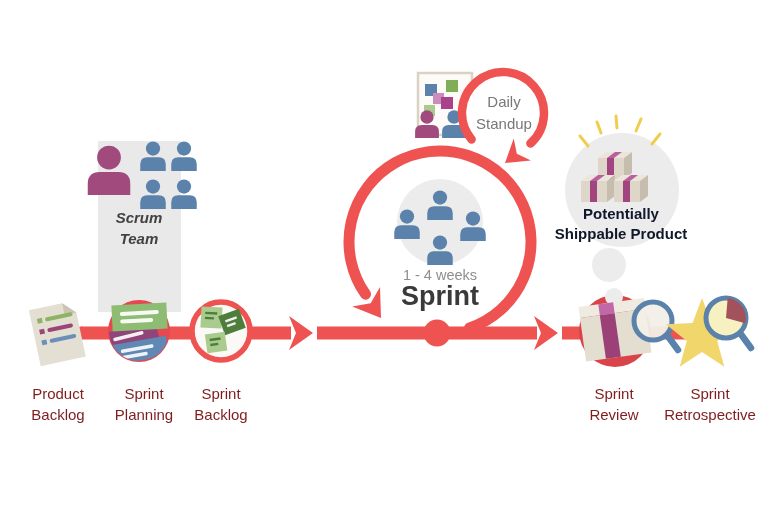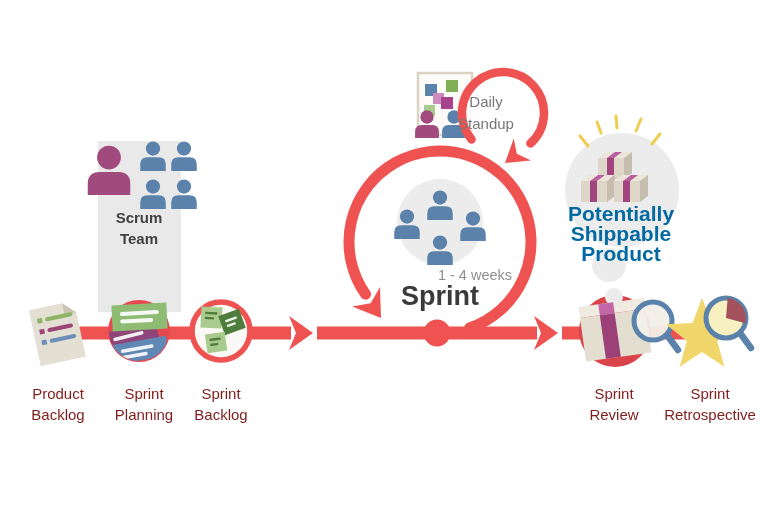--- a/index.html
+++ b/index.html
@@ -5,25 +5,25 @@
   html,body{margin:0;padding:0;background:#fff;}
   #stage{
     position:relative;width:770px;height:518px;background:#ffffff;
     font-family:"Liberation Sans","DejaVu Sans",sans-serif;overflow:hidden;
   }
   #art{position:absolute;left:0;top:0;}
   .lbl{
     position:absolute;transform:translateX(-50%);text-align:center;
     white-space:pre-line;color:#7f1d1d;font-size:15px;line-height:21px;
   }
-  .lbl-dark{color:#414141;font-weight:700;}
+  .lbl-dark{color:#414141;font-weight:700;font-style:italic;}
   .lbl-standup{color:#787878;font-size:15px;line-height:22px;}
-  .lbl-weeks{color:#8e8e8e;font-size:14.5px;margin-left:35px;}
+  .lbl-weeks{color:#8e8e8e;font-size:14.5px;}
   .lbl-sprint{color:#3a3a3a;font-size:27px;font-weight:700;line-height:28px;}
-  .lbl-ship{color:#0369a1;font-size:21px;font-weight:700;line-height:20px;}
+  .lbl-ship{color:#0f172a;font-size:15px;font-weight:700;line-height:20px;}
 </style>
 </head>
 <body>
 
 <div id="stage">
 
 <svg id="art" width="770" height="518" viewBox="0 0 770 518">
   <defs>
     <symbol id="person" viewBox="0 0 40 40">
       <circle cx="20" cy="10" r="9.5"></circle>
@@ -195,21 +195,21 @@
 </svg>
 
 <div class="lbl" style="left:58px;top:383px">Product
 Backlog</div>
 <div class="lbl" style="left:144px;top:383px">Sprint
 Planning</div>
 <div class="lbl" style="left:221px;top:383px">Sprint
 Backlog</div>
 <div class="lbl lbl-dark" style="left:139px;top:207px">Scrum
 Team</div>
-<div class="lbl lbl-standup" style="left:486px;top:91px">Daily
+<div class="lbl lbl-standup" style="left:504px;top:91px">Daily
 Standup</div>
 <div class="lbl lbl-weeks" style="left:440px;top:265px">1 - 4 weeks</div>
 <div class="lbl lbl-sprint" style="left:440px;top:282px">Sprint</div>
 <div class="lbl lbl-ship" style="left:621px;top:204px">Potentially
 Shippable Product</div>
 <div class="lbl" style="left:614px;top:383px">Sprint
 Review</div>
 <div class="lbl" style="left:710px;top:383px">Sprint
 Retrospective</div>
 

